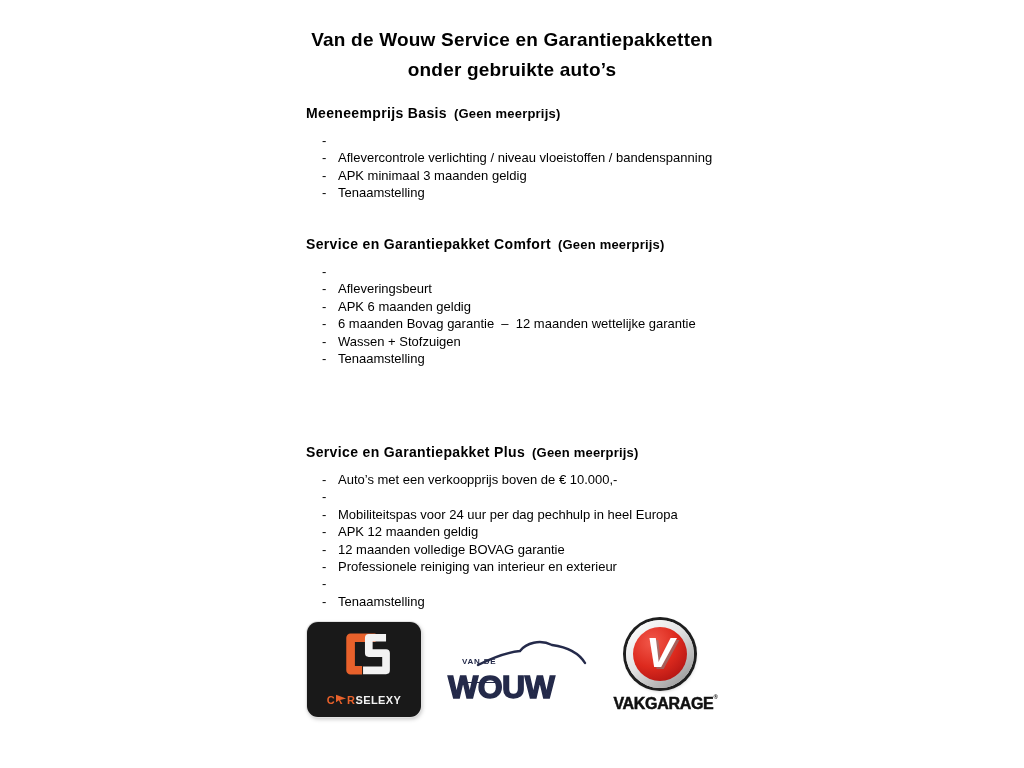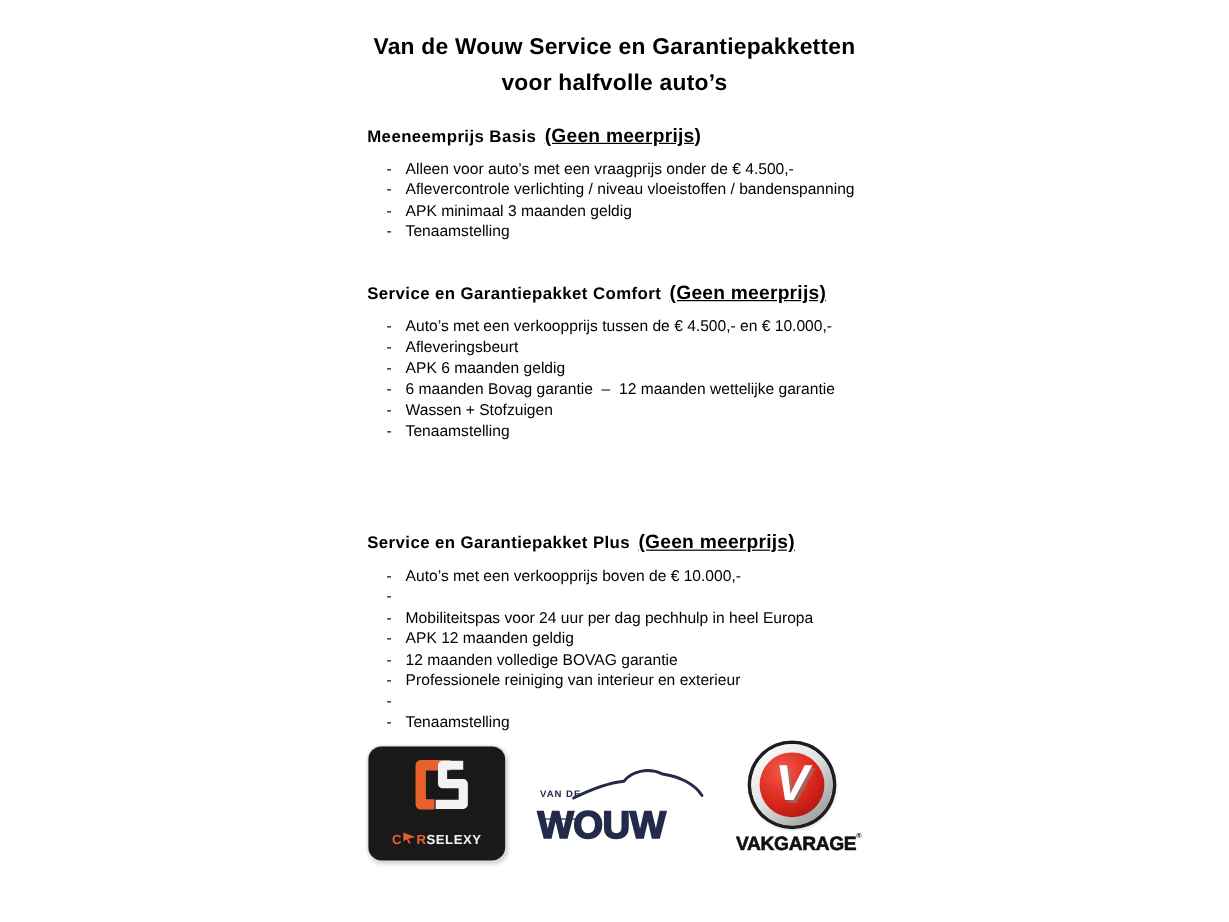--- a/index.html
+++ b/index.html
@@ -7,42 +7,42 @@
   .page { position:relative; width:1004px; height:768px; background:#fff; overflow:hidden; }
 
   
   .title-block { position:absolute; top:25px; left:0; width:1024px; text-align:center;
                  font-weight:bold; font-size:19px; line-height:29.5px; letter-spacing:0.2px; }
 
   
   .section { position:absolute; left:306px; width:460px; }
   .sec-1 { top:104px; } .sec-2 { top:235px; } .sec-3 { top:399px;margin-top:44px; }
   .sec-head { font-size:14px; font-weight:bold; letter-spacing:0.35px; line-height:18px; }
-  .sec-badge { font-size:16px; font-weight:bold; letter-spacing:0.2px; margin-left:7px;text-decoration:underline; }
+  .sec-badge { font-size:13px; font-weight:bold; letter-spacing:0.2px; margin-left:7px; }
   ul.items { list-style:none; margin:9px 0 0 0; padding:0; font-size:13px; line-height:17.4px; }
   ul.items li { display:flex; padding-left:16px; }
   ul.items .dash { width:16px; flex:none; }
 
   
   .logos { position:absolute; top:620px; left:0; width:1024px; height:110px; }
 
   
   .carselexy { position:absolute; left:307px; top:2px; width:114px; height:95px;
                background:#191919; border-radius:11px;
                box-shadow:0 0 0 1px #e2e2e2, 1px 2px 4px rgba(0,0,0,0.25); }
   .cs-mono { position:absolute; top:9px; left:50%; transform:translateX(-50%); }
   .cs-word { position:absolute; bottom:11px; left:0; width:100%; text-align:center;
              font-weight:bold; font-size:11px; letter-spacing:0.4px; color:#f2f2f2; white-space:nowrap; }
   .cs-word .or { color:#e8612b; }
   .cs-cursor { display:inline-block; vertical-align:baseline; margin:0 0.5px; }
 
   
   .wouw { position:absolute; left:448px; top:16px; width:142px; height:64px; color:#242a4a; }
   .wouw-car { position:absolute; top:0; left:0; }
-  .wouw-vande { position:absolute; top:21px; left:2px; font-size:8px; font-weight:bold;
+  .wouw-vande { position:absolute; top:21px; left:14px; font-size:8px; font-weight:bold;
                 letter-spacing:0.8px; border-bottom:1.5px solid #242a4a; padding-bottom:16px; }
   .wouw-main { position:absolute; bottom:-6px; left:0; width:100%; font-size:32px; font-weight:bold;
                letter-spacing:-0.5px; -webkit-text-stroke:1.4px #242a4a; white-space:nowrap; }
 
   
   .vakgarage { position:absolute; left:613px; top:0; width:105px; height:93px; }
   .vg-ball { position:absolute; left:13px; top:0; width:68px; height:68px; border-radius:50%;
              background:linear-gradient(140deg,#ffffff 5%,#e3e3e3 45%,#8c8c8c 100%);
              box-shadow:0 0 0 3px #1e1e1e, 1px 2px 4px rgba(0,0,0,0.35); }
   .vg-red { position:absolute; inset:7px; border-radius:50%;
@@ -55,29 +55,28 @@
              -webkit-text-stroke:0.5px #101010; white-space:nowrap; }
   .vg-word sup { font-size:6px; font-weight:bold; vertical-align:10px; -webkit-text-stroke:0; }
 </style>
 </head>
 <body>
 
 <div class="page">
 
   <div class="title-block">
     <div>Van de Wouw Service en Garantiepakketten</div>
-    <div>voor halfvolle auto’s</div>
+    <div>onder gebruikte auto’s</div>
   </div>
 
   <div class="section sec-1">
     <div class="sec-head"><span>Meeneemprijs Basis</span><span class="sec-badge">(Geen meerprijs)</span></div>
     <ul class="items">
       <li>
           <span class="dash">-</span>
-          <span>Alleen voor auto’s met een vraagprijs onder de € 4.500,-</span>
         </li>
       <li>
           <span class="dash">-</span>
           <span>Aflevercontrole verlichting / niveau vloeistoffen / bandenspanning</span>
         </li>
       <li>
           <span class="dash">-</span>
           <span>APK minimaal 3 maanden geldig</span>
         </li>
       <li>
@@ -85,21 +84,20 @@
           <span>Tenaamstelling</span>
         </li>
     </ul>
   </div>
 
   <div class="section sec-2">
     <div class="sec-head"><span>Service en Garantiepakket Comfort</span><span class="sec-badge">(Geen meerprijs)</span></div>
     <ul class="items">
       <li>
           <span class="dash">-</span>
-          <span>Auto’s met een verkoopprijs tussen de € 4.500,- en € 10.000,-</span>
         </li>
       <li>
           <span class="dash">-</span>
           <span>Afleveringsbeurt</span>
         </li>
       <li>
           <span class="dash">-</span>
           <span>APK 6 maanden geldig</span>
         </li>
       <li>

